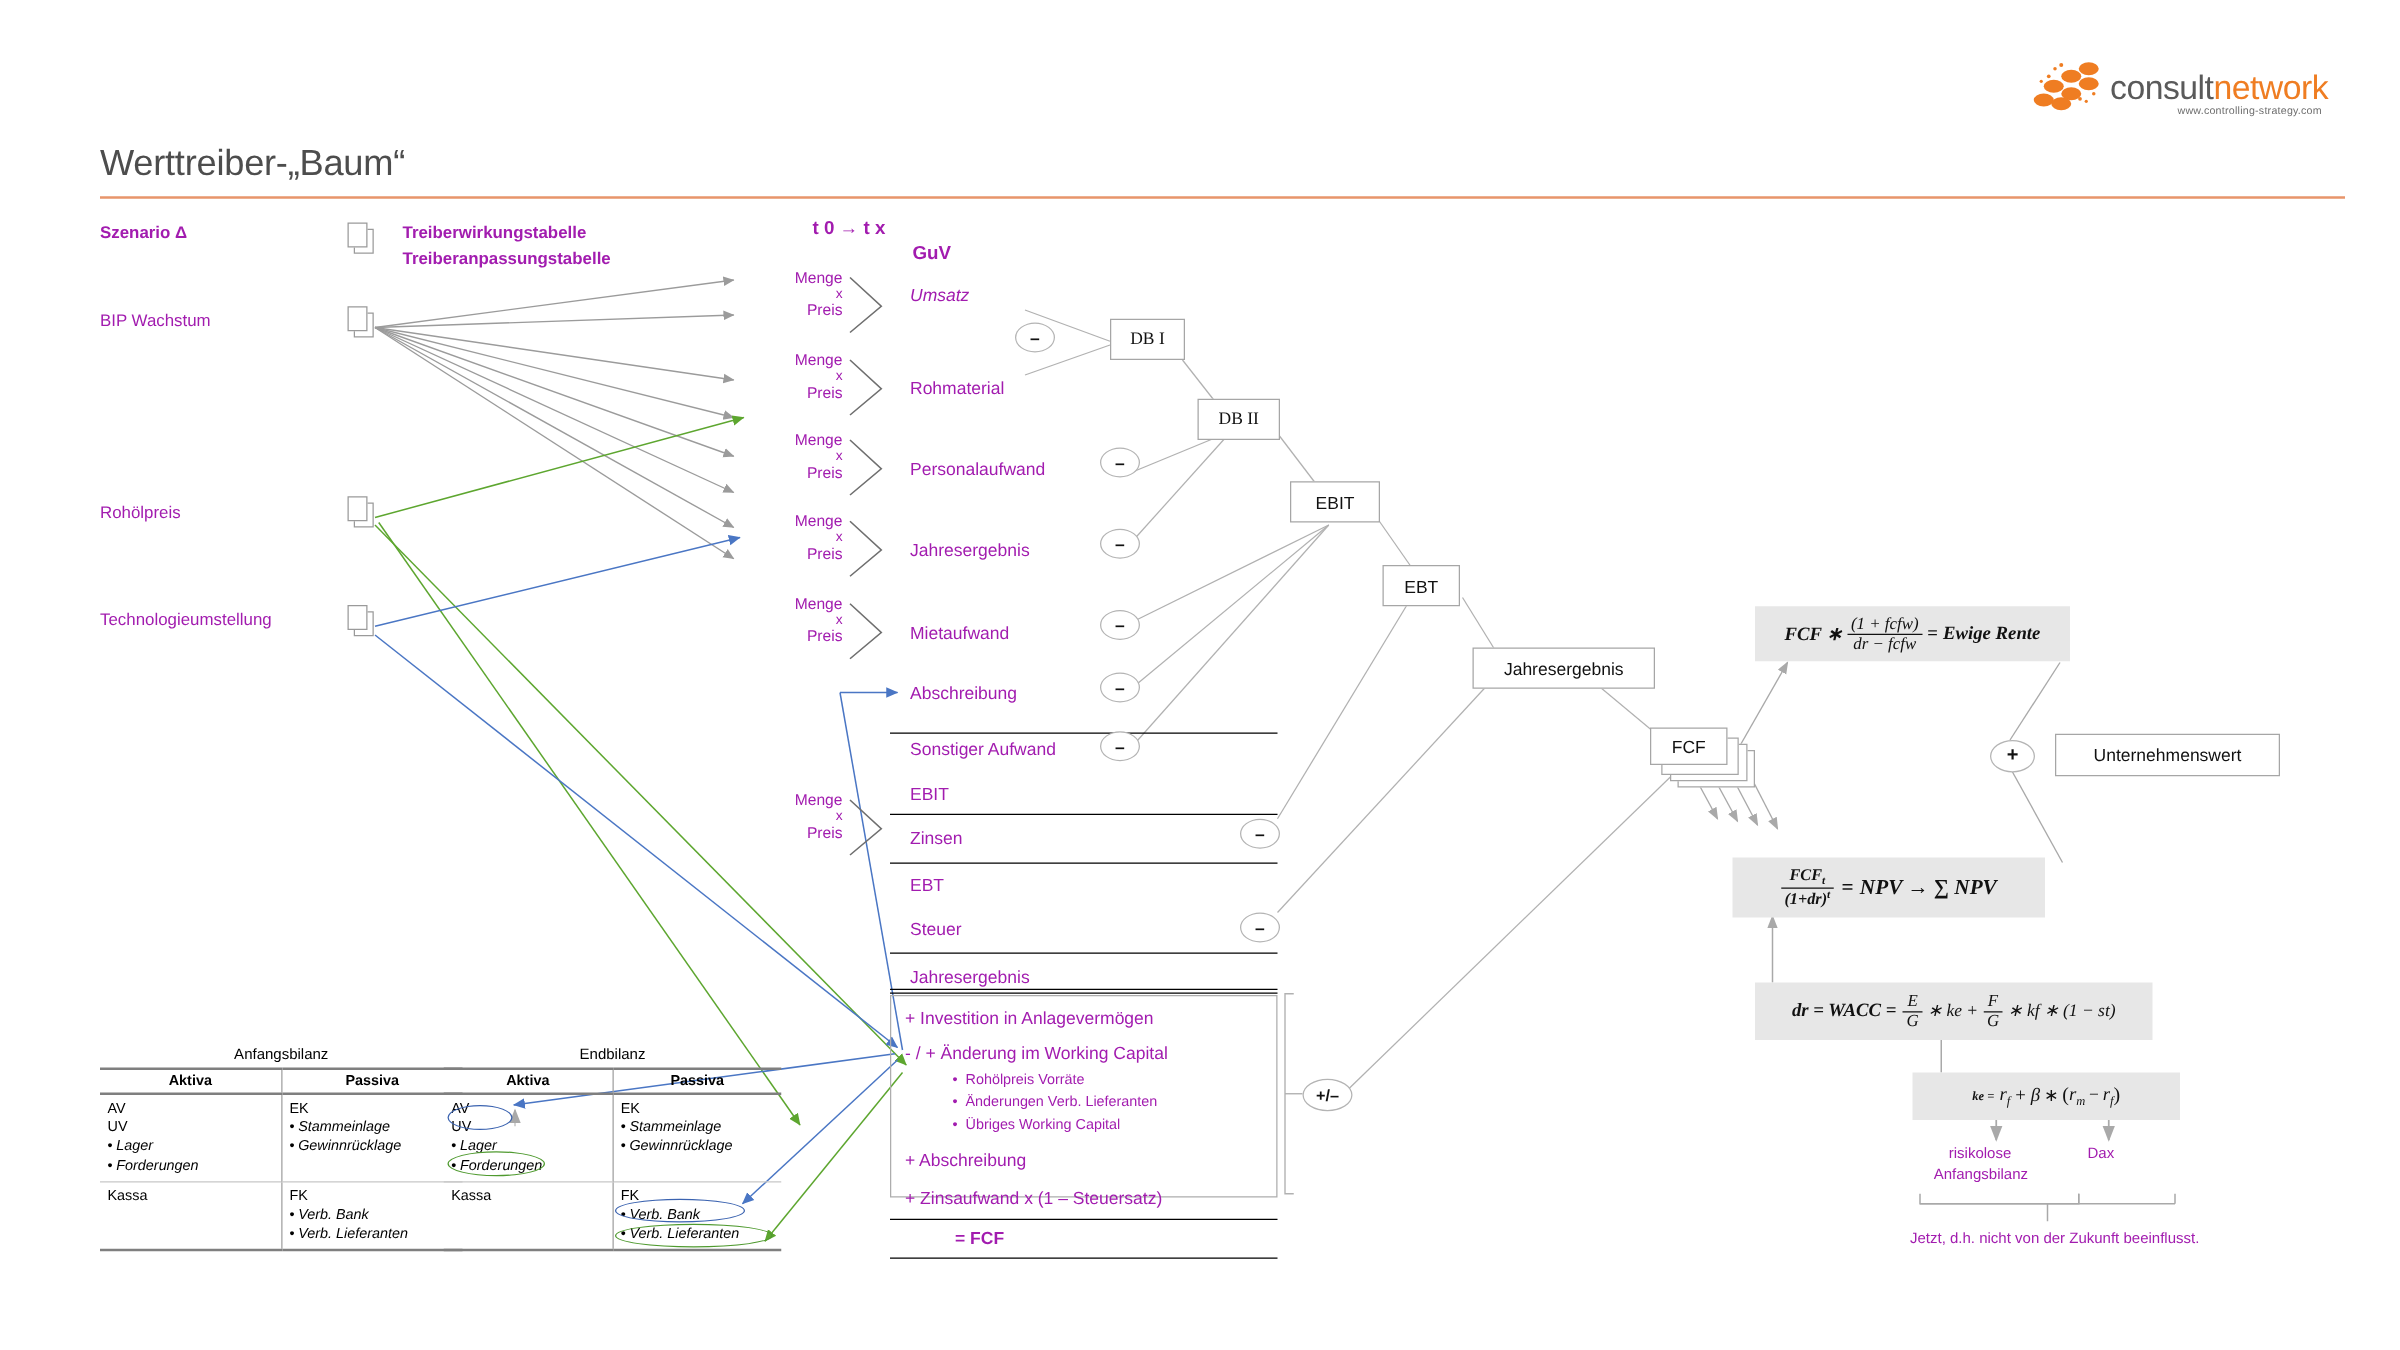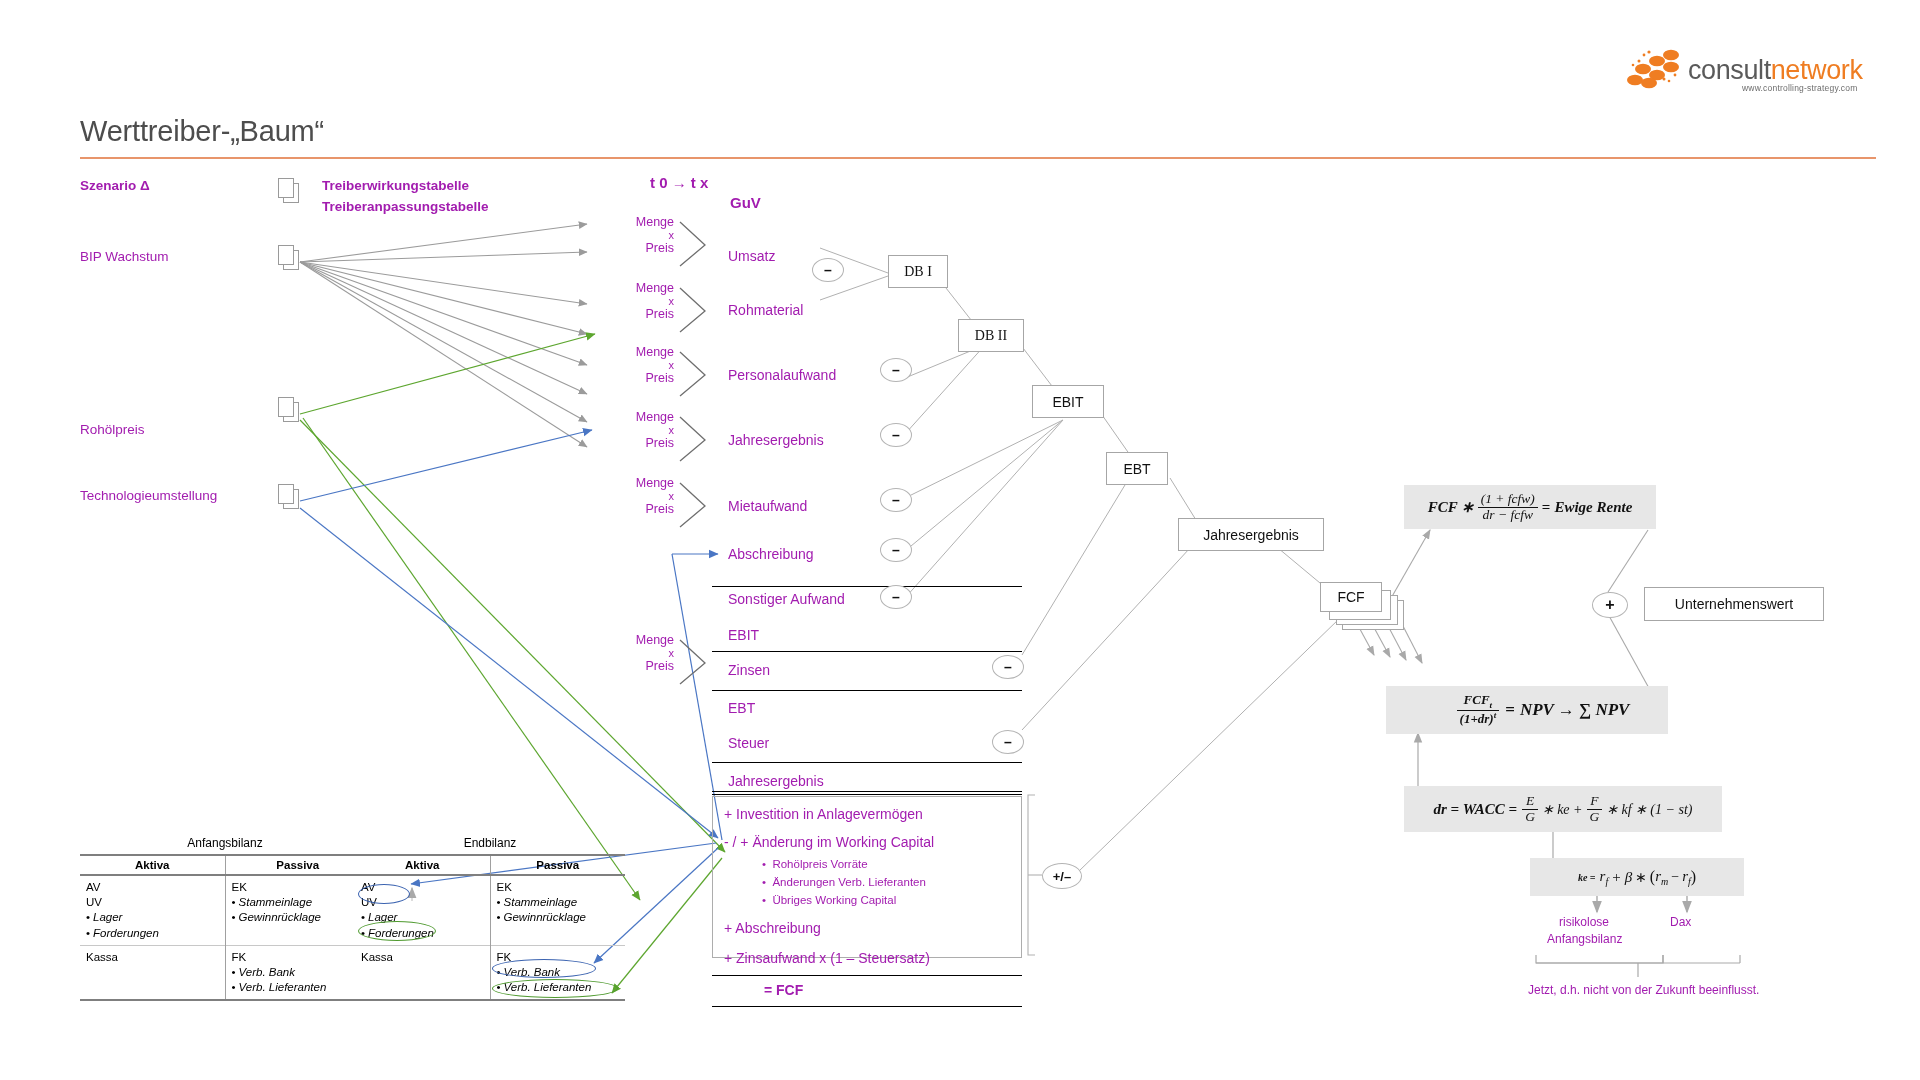--- a/index.html
+++ b/index.html
@@ -96,21 +96,21 @@
 <div class="lbl b" style="left:322px;top:199px;">Treiberanpassungstabelle</div>
 <div class="lbl b" style="left:650px;top:174px;font-size:15px;">t 0 → t x</div>
 <div class="lbl b" style="left:730px;top:194px;font-size:15px;">GuV</div>
 
 <div class="lbl" style="left:80px;top:249px;">BIP Wachstum</div>
 <div class="docicon" style="left:278px;top:245px;">
     <div class="p back"></div>
     <div class="p front"></div>
   </div>
 
-<div class="lbl" style="left:80px;top:422px;">Rohölpreis</div>
+<div class="lbl" style="left:80px;top:402px;">Rohölpreis</div>
 <div class="docicon" style="left:278px;top:397px;">
     <div class="p back"></div>
     <div class="p front"></div>
   </div>
 
 <div class="lbl" style="left:80px;top:488px;">Technologieumstellung</div>
 <div class="docicon" style="left:278px;top:484px;">
     <div class="p back"></div>
     <div class="p front"></div>
   </div>
@@ -283,21 +283,21 @@
   <div class="lbl" style="position:static;display:block;font-size:12.5px;">Menge</div>
   <div class="lbl s" style="position:static;display:block;">x</div>
   <div class="lbl" style="position:static;display:block;font-size:12.5px;">Preis</div>
 </div>
 <div class="abs" style="left:608px;top:633px;width:66px;text-align:right;">
   <div class="lbl" style="position:static;display:block;font-size:12.5px;">Menge</div>
   <div class="lbl s" style="position:static;display:block;">x</div>
   <div class="lbl" style="position:static;display:block;font-size:12.5px;">Preis</div>
 </div>
 
-<div class="lbl" style="left:728px;top:248px;font-size:14px;">Umsatz</div>
+<div class="lbl" style="left:728px;top:228px;font-size:14px;font-style:italic;">Umsatz</div>
 <div class="lbl" style="left:728px;top:302px;font-size:14px;">Rohmaterial</div>
 <div class="lbl" style="left:728px;top:367px;font-size:14px;">Personalaufwand</div>
 <div class="lbl" style="left:728px;top:432px;font-size:14px;">Jahresergebnis</div>
 <div class="lbl" style="left:728px;top:498px;font-size:14px;">Mietaufwand</div>
 <div class="lbl" style="left:728px;top:546px;font-size:14px;">Abschreibung</div>
 <div class="lbl" style="left:728px;top:591px;font-size:14px;">Sonstiger Aufwand</div>
 <div class="lbl" style="left:728px;top:627px;font-size:14px;">EBIT</div>
 <div class="lbl" style="left:728px;top:662px;font-size:14px;">Zinsen</div>
 <div class="lbl" style="left:728px;top:700px;font-size:14px;">EBT</div>
 <div class="lbl" style="left:728px;top:735px;font-size:14px;">Steuer</div>
@@ -351,21 +351,21 @@
 <div class="fx" style="left:1404px;top:485px;width:252px;height:44px;">
   <span style="font-size:15px;font-weight:bold;font-style:italic;">FCF ∗</span>
   <span style="display:inline-block;text-align:center;margin:0 4px;font-style:italic;font-size:13.5px;line-height:1.1;">
     <span style="display:block;border-bottom:1.2px solid #111;padding:0 3px;">(1 + fcfw)</span>
     <span style="display:block;padding:0 3px;">dr − fcfw</span>
   </span>
   <span style="font-size:15px;font-weight:bold;margin:0 4px 0 0;">=</span>
   <span style="font-size:15px;font-weight:bold;font-style:italic;">Ewige Rente</span>
 </div>
 
-<div class="fx" style="left:1386px;top:686px;width:250px;height:48px;padding-left:32px;">
+<div class="fx" style="left:1386px;top:686px;width:250px;height:48px;">
   <span style="display:inline-block;text-align:center;font-style:italic;font-size:13px;line-height:1.1;margin-right:6px;">
     <span style="display:block;border-bottom:1.2px solid #111;padding:0 3px;font-weight:bold;"><span>FCF</span><sub style="font-size:9px;">t</sub></span>
     <span style="display:block;padding:0 3px;font-weight:bold;"><span>(1+dr)</span><sup style="font-size:9px;">t</sup></span>
   </span>
   <span style="font-size:17px;font-weight:bold;margin-right:5px;">=</span>
   <span style="font-size:17px;font-weight:bold;font-style:italic;">NPV → ∑ NPV</span>
 </div>
 
 <div class="fx" style="left:1404px;top:786px;width:318px;height:46px;">
   <span style="font-size:15px;font-weight:bold;font-style:italic;margin-right:5px;">dr = WACC =</span>

